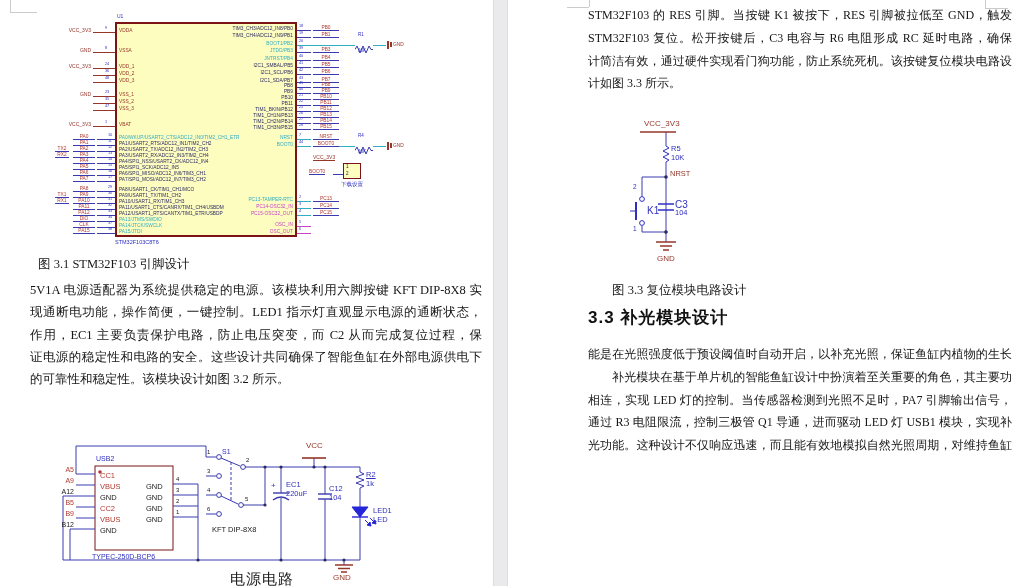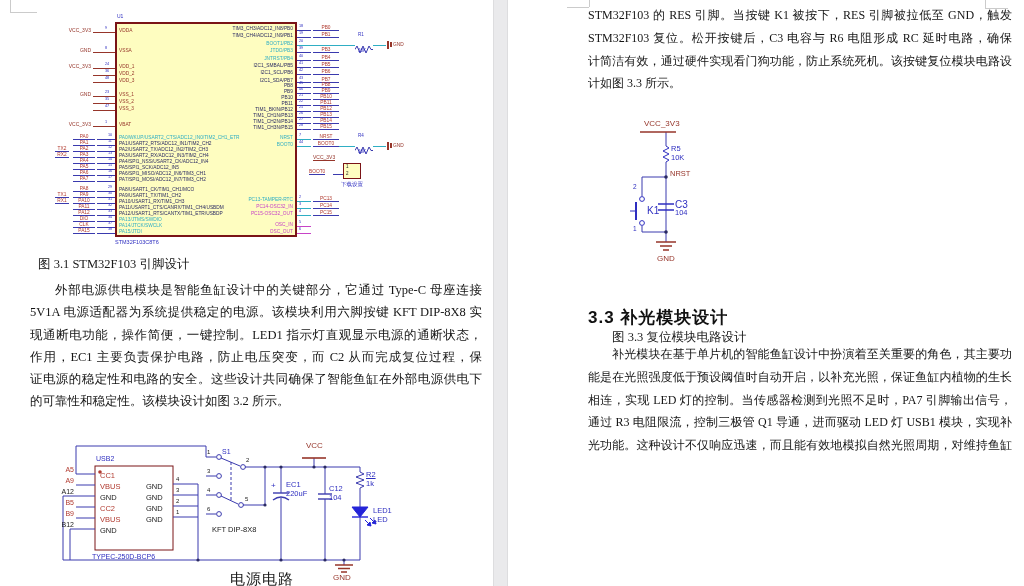--- a/index.html
+++ b/index.html
@@ -22,21 +22,21 @@
   #chip-ref{left:62px;top:2px;font-size:5px;}
   #chip-part{left:60px;top:228px;font-size:5.5px;}
   #para1{position:absolute;left:30px;top:279px;width:452px;font:12.5px/22.3px "Liberation Serif",serif;color:#151515;}
   #fig31-caption{left:38px;top:256px;}
   #fig32{position:absolute;left:30px;top:436px;width:460px;height:150px;}
   #fig32 svg{position:absolute;left:0;top:0;}
   #fig32-caption{left:230px;top:570px;font-size:15px;letter-spacing:1px;}
   #para2{position:absolute;left:80px;top:2px;width:424px;font:12px/27.5px "Liberation Serif",serif;color:#151515;}
   #fig33{position:absolute;left:92px;top:118px;width:200px;height:166px;}
   #fig33 svg{position:absolute;left:0;top:0;}
-  #fig33-caption{left:104px;top:282px;margin-top:47px;}
+  #fig33-caption{left:104px;top:282px;}
   #sec-heading{position:absolute;left:80px;top:306px;font:bold 17px "Liberation Sans",sans-serif;
                color:#111;letter-spacing:1px;}
   #para3{position:absolute;left:80px;top:342px;width:424px;font:12px/24px "Liberation Serif",serif;color:#151515;}
 </style>
 </head>
 <body>
 
 <div class="page" id="page-left">
   <div class="cm" style="left:10px;top:0;width:1px;height:13px"></div>
   <div class="cm" style="left:10px;top:12px;width:27px;height:1px"></div>
@@ -259,21 +259,20 @@
       <div class="lb" style="left: 291px; top: 153px; font-size: 4.5px; color: rgb(26, 26, 26);">1</div>
       <div class="lb" style="left: 291px; top: 160px; font-size: 4.5px; color: rgb(26, 26, 26);">2</div>
       <div class="wire" style="left: 278px; top: 162px; width: 10px; height: 1px; background: rgb(58, 58, 174);"></div>
       <div class="lb" style="left: 254px; top: 157px; font-size: 4.8px; color: rgb(177, 58, 47); border-bottom: 1px solid rgb(58, 58, 174);">BOOT0</div>
       <div class="lb" style="left: 286px; top: 170px; font-size: 5.5px; color: rgb(46, 46, 192);">下载设置</div>
     </div>
 
   <div class="caption" id="fig31-caption">图 3.1 STM32F103 引脚设计</div>
 
   <div id="para1">
-      <div class="pline first">外部电源供电模块是智能鱼缸设计中的关键部分，它通过 Type-C 母座连接</div>
       <div class="pline">5V1A 电源适配器为系统提供稳定的电源。该模块利用六脚按键 KFT DIP-8X8 实</div>
       <div class="pline">现通断电功能，操作简便，一键控制。LED1 指示灯直观显示电源的通断状态，</div>
       <div class="pline">作用，EC1 主要负责保护电路，防止电压突变，而 C2 从而完成复位过程，保</div>
       <div class="pline">证电源的稳定性和电路的安全。这些设计共同确保了智能鱼缸在外部电源供电下</div>
       <div class="pline last">的可靠性和稳定性。该模块设计如图 3.2 所示。</div>
     </div>
 
   <div id="fig32">
     <svg width="460" height="150" viewBox="0 0 460 150">
       <g stroke="#3A3AAE" stroke-width="1" fill="none">
@@ -455,19 +454,19 @@
     <div class="lb" style="left:47px;top:88px;font-size:10px;color:#2E2EC0">K1</div>
     <div class="lb" style="left:33px;top:108px;font-size:6.5px;color:#2E2EC0">1</div>
     <div class="lb" style="left:75px;top:82px;font-size:10px;color:#2E2EC0">C3</div>
     <div class="lb" style="left:75px;top:91px;font-size:7.5px;color:#2E2EC0">104</div>
     <div class="lb" style="left:57px;top:137px;font-size:8px;color:#96352A">GND</div>
   </div>
   <div class="caption" id="fig33-caption">图 3.3 复位模块电路设计</div>
 
   <div id="sec-heading">3.3 补光模块设计</div>
   <div id="para3">
+      <div class="pline">能是在光照强度低于预设阈值时自动开启，以补充光照，保证鱼缸内植物的生长</div>
       <div class="pline first">补光模块在基于单片机的智能鱼缸设计中扮演着至关重要的角色，其主要功</div>
-      <div class="pline">能是在光照强度低于预设阈值时自动开启，以补充光照，保证鱼缸内植物的生长</div>
       <div class="pline">相连，实现 LED 灯的控制。当传感器检测到光照不足时，PA7 引脚输出信号，</div>
       <div class="pline">通过 R3 电阻限流，控制三极管 Q1 导通，进而驱动 LED 灯 USB1 模块，实现补</div>
       <div class="pline">光功能。这种设计不仅响应迅速，而且能有效地模拟自然光照周期，对维持鱼缸</div>
     </div>
 </div>
 
 </body></html>

